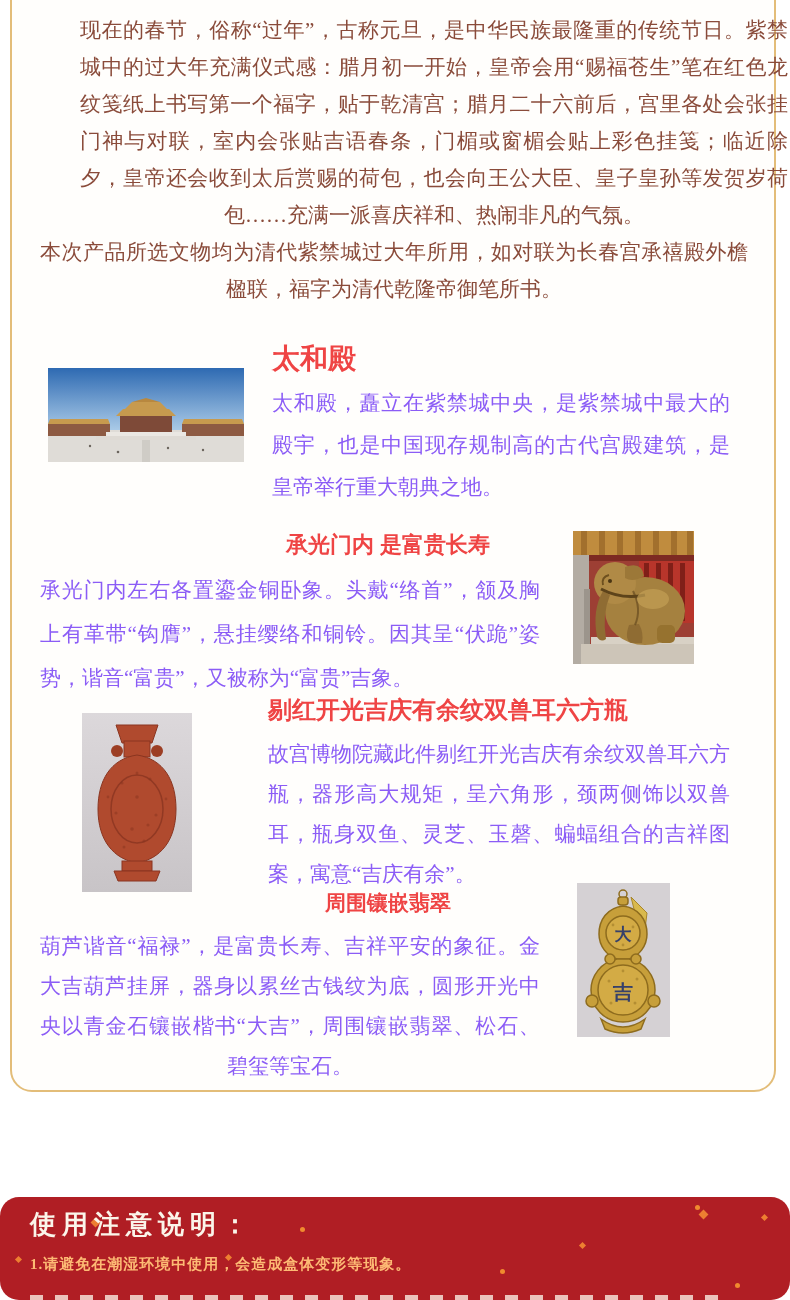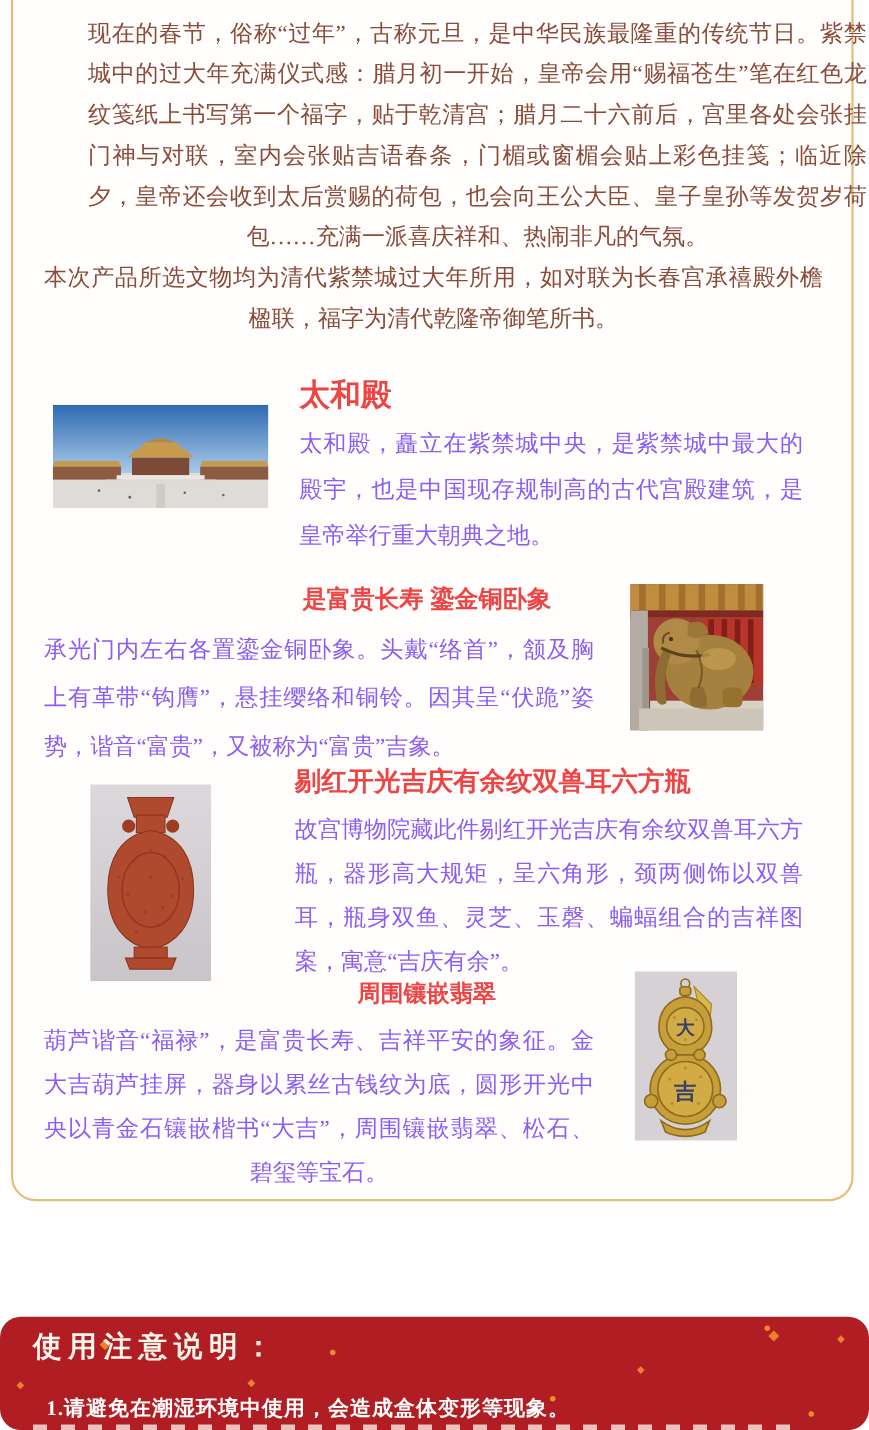--- a/index.html
+++ b/index.html
@@ -37,22 +37,22 @@
   
   .footer{
     position:absolute;left:0;top:1197px;width:790px;height:103px;
     background:#b01e24;overflow:hidden;border-radius:19px;
   }
   .footer-heading{
     position:absolute;left:30px;top:10px;margin:0;color:#fbf5ea;
     font-size:26px;font-weight:bold;letter-spacing:6px;
   }
   .footer-note{
-    position:absolute;left:30px;top:58px;margin:12px;color:#ffffff;
-    font-size:19px;font-weight:bold;letter-spacing:1px;
+    position:absolute;left:30px;top:58px;margin:0;color:#fdba74;
+    font-size:15px;font-weight:bold;letter-spacing:1px;
   }
   .cutline{
     position:absolute;left:30px;top:98px;width:700px;height:5px;
     background:repeating-linear-gradient(90deg,rgba(255,250,238,.75) 0 13px,transparent 13px 25px);
   }
   .sp{position:absolute;display:block;}
   .sp.d{width:7px;height:7px;background:#ed7f31;transform:rotate(45deg);}
   .sp.d.small{width:5px;height:5px;}
   .sp.c{width:5px;height:5px;border-radius:50%;background:#f08a2f;}
 </style>
@@ -87,21 +87,21 @@
     <rect x="48" y="68" width="100" height="4" fill="#dedad4"></rect>
     <rect x="94" y="72" width="8" height="22" fill="#cfccc6"></rect>
     <circle cx="70" cy="84" r="1.3" fill="#6b655e"></circle>
     <circle cx="120" cy="80" r="1.2" fill="#6b655e"></circle>
     <circle cx="42" cy="78" r="1.2" fill="#6b655e"></circle>
     <circle cx="155" cy="82" r="1.2" fill="#6b655e"></circle>
   </svg>
   <h3 class="sec-title" id="s1-title">太和殿</h3>
   <p class="sec-body" id="s1-body">太和殿，矗立在紫禁城中央，是紫禁城中最大的殿宇，也是中国现存规制高的古代宫殿建筑，是皇帝举行重大朝典之地。</p>
 
-  <h3 class="sec-title" id="s2-title">是富贵长寿 鎏金铜卧象</h3>
+  <h3 class="sec-title" id="s2-title">承光门内 是富贵长寿</h3>
   <p class="sec-body" id="s2-body">承光门内左右各置鎏金铜卧象。头戴“络首”，颔及胸上有革带“钩膺”，悬挂缨络和铜铃。因其呈“伏跪”姿势，谐音“富贵”，又被称为“富贵”吉象。</p>
   <svg class="photo" id="img-elephant" width="121" height="133" viewBox="0 0 121 133">
     <rect width="121" height="133" fill="#9d3f34"></rect>
     <rect width="121" height="24" fill="#c08c3e"></rect>
     <rect y="24" width="121" height="6" fill="#7d2a22"></rect>
     <g fill="#8a5a20" opacity=".55">
       <rect x="8" width="6" height="24"></rect>
         <rect x="26" width="6" height="24"></rect>
       <rect x="44" width="6" height="24"></rect>
         <rect x="62" width="6" height="24"></rect>

